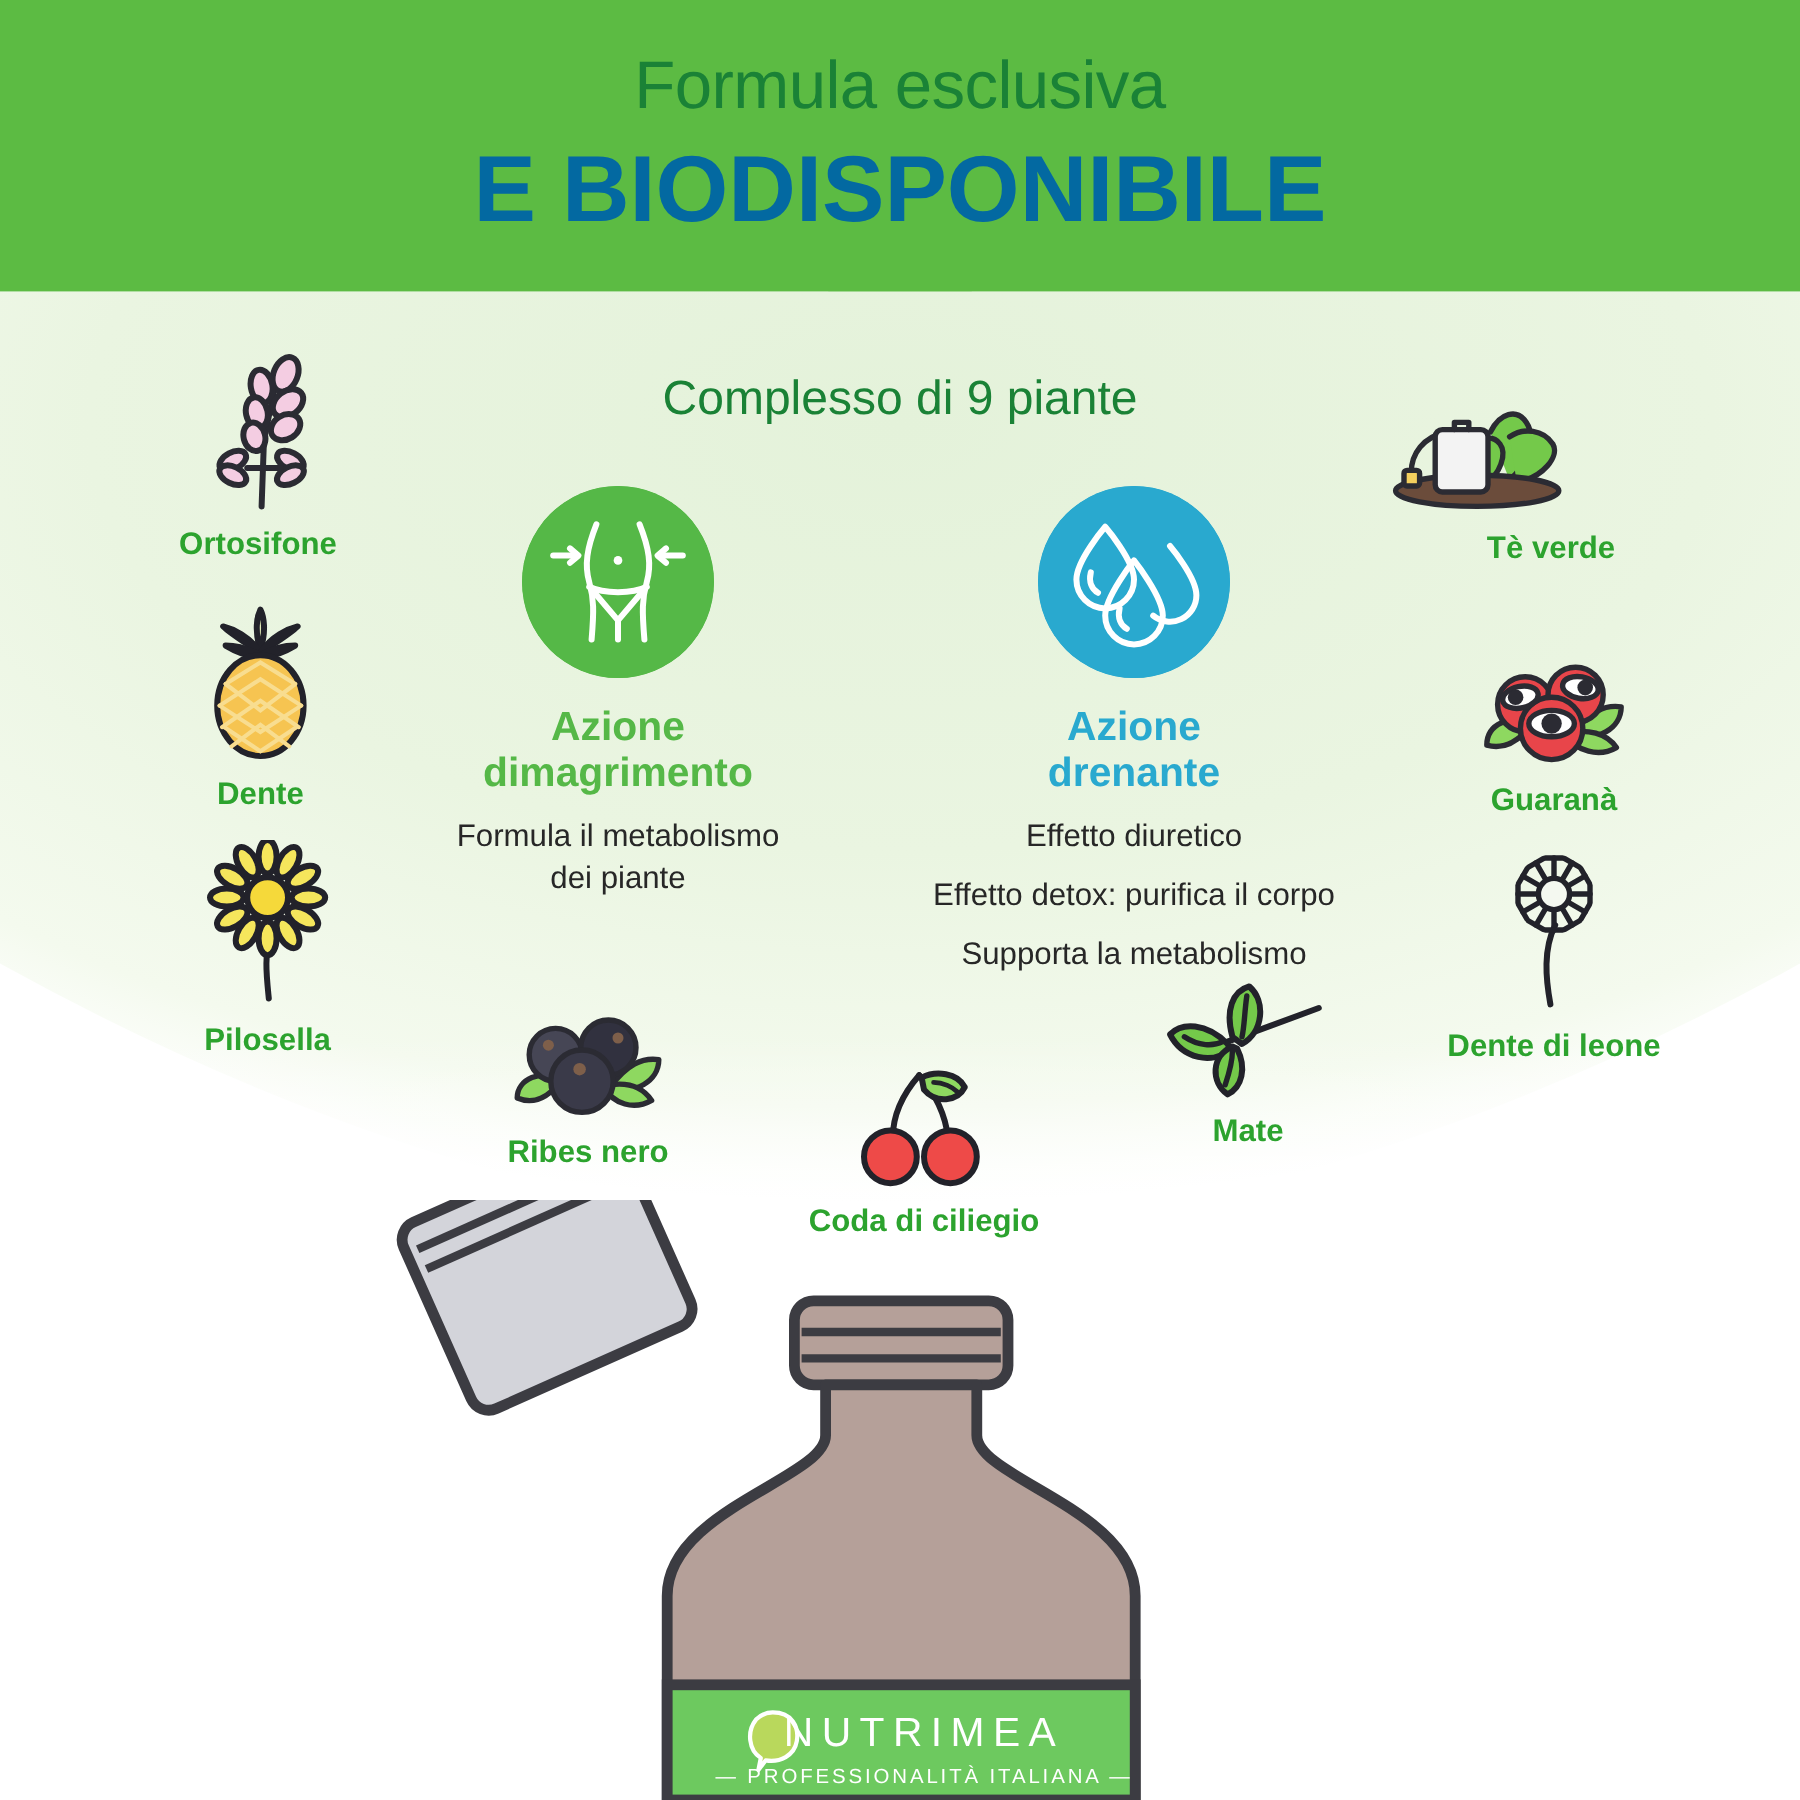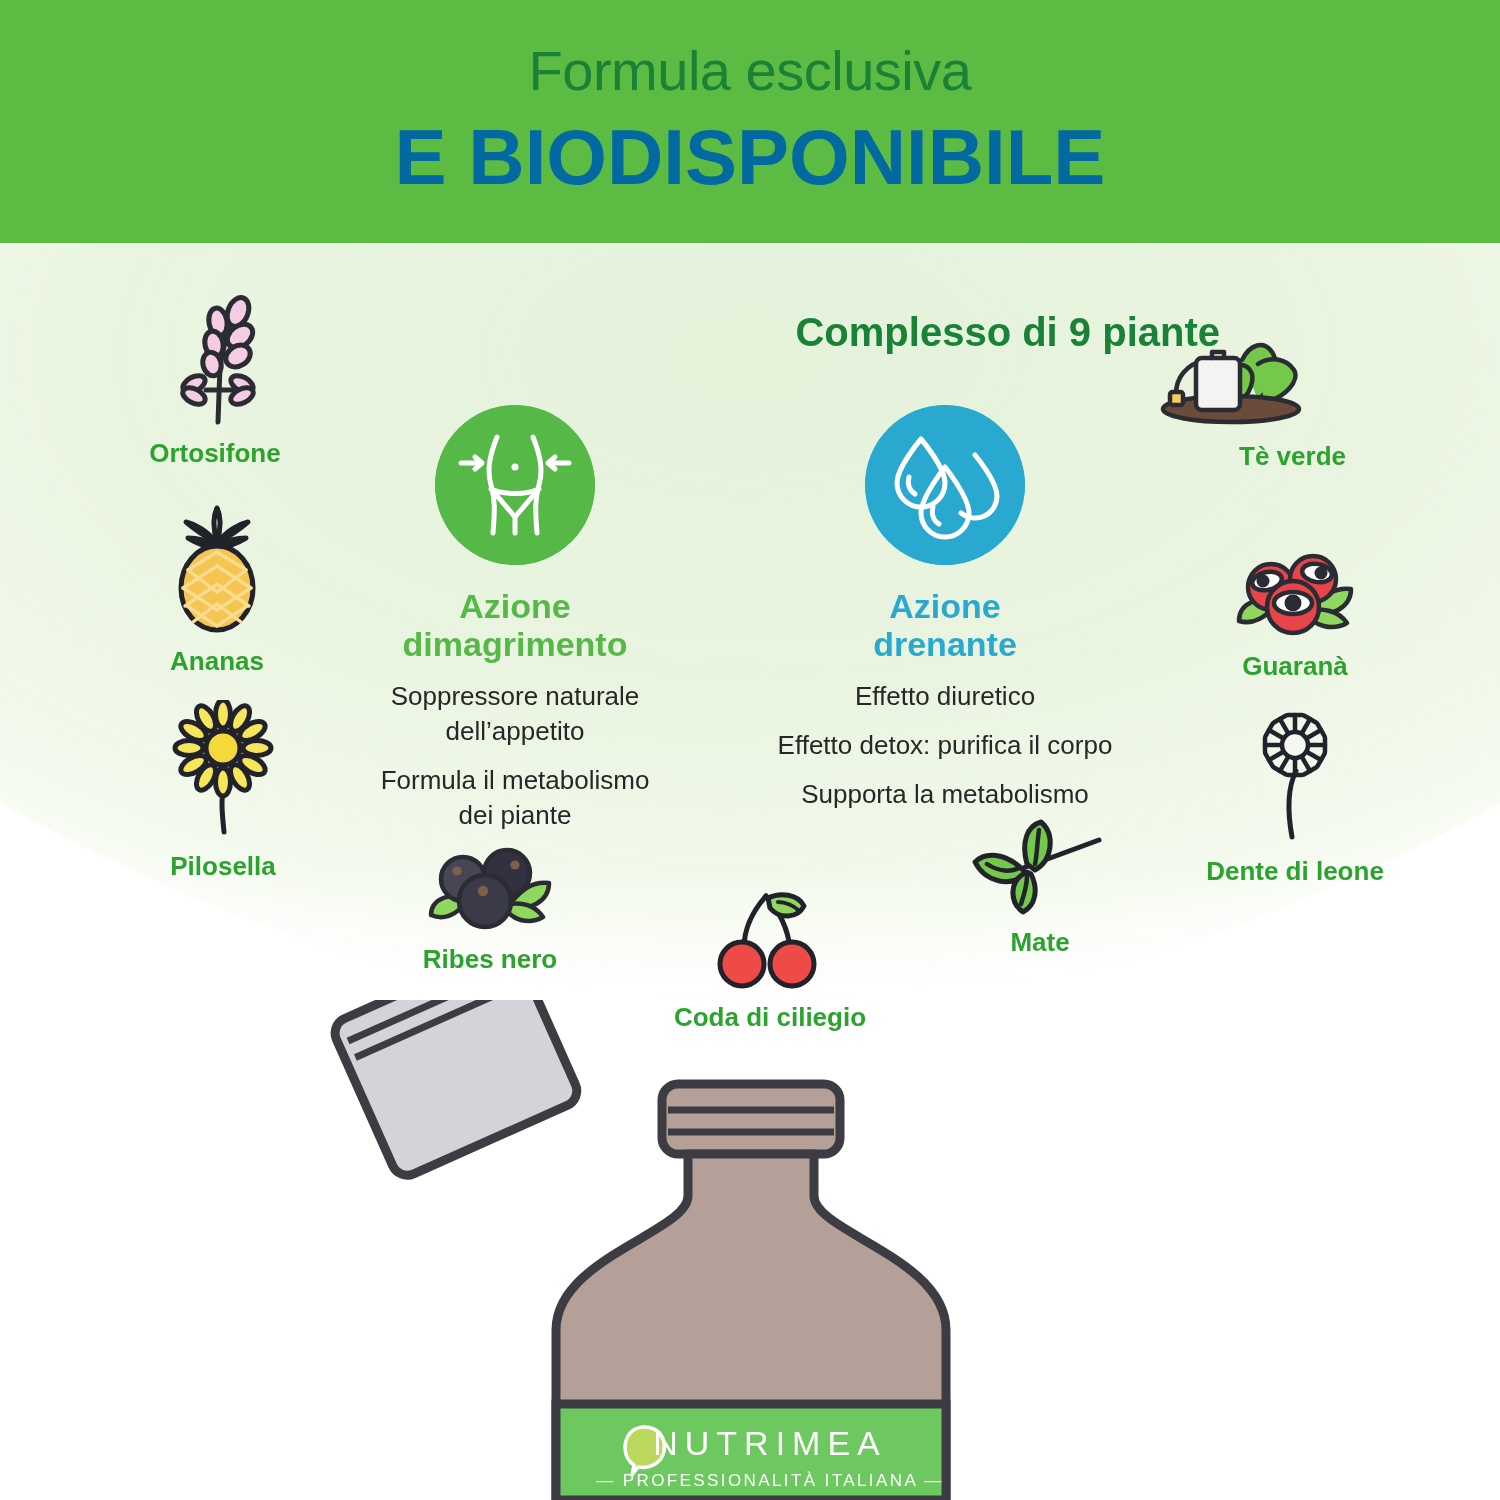--- a/index.html
+++ b/index.html
@@ -31,22 +31,22 @@
   }
 
   
   .greenfield{
     position:absolute;left:0;top:243px;width:1500px;height:820px;
     pointer-events:none;
   }
 
   
   .section-head{
-    position:absolute;left:280px;top:310px;width:940px;text-align:right;
-    color:#1a8236;font-size:40px;font-weight:bold;
+    position:absolute;left:280px;top:310px;width:940px;text-align:center;
+    color:#1a8236;font-size:40px;font-weight:normal;
   }
 
   
   .action{position:absolute;width:420px;text-align:center;}
   .action.slim{left:305px;top:405px;}
   .action.drain{left:735px;top:405px;}
   .action-circle{
     width:160px;height:160px;border-radius:50%;
     margin:0 auto;display:block;
   }
@@ -131,24 +131,20 @@
         <path d="M134,58 L114,58"></path>
           <path d="M120,52 L113,58 L120,64"></path>
       </g>
     </svg>
     <div class="action-title green">
       <span>Azione</span><br>
       <span>dimagrimento</span>
     </div>
     <div class="action-benefits">
       <div class="b">
-        <span>Soppressore naturale</span><br>
-        <span>dell’appetito</span>
-      </div>
-      <div class="b">
         <span>Formula il metabolismo</span><br>
         <span>dei piante</span>
       </div>
     </div>
   </div>
 
   <div class="action drain">
     <svg class="action-circle blue" viewBox="0 0 160 160">
       <circle cx="80" cy="80" r="80" fill="#29a9cf"></circle>
       <g fill="none" stroke="#ffffff" stroke-width="5" stroke-linecap="round" stroke-linejoin="round">
@@ -203,21 +199,21 @@
       <g stroke="#f8dd90" stroke-width="3.4" fill="none" stroke-linecap="round">
         <path d="M36,70 L65,52 L94,70"></path>
         <path d="M31,88 L65,66 L99,88"></path>
         <path d="M33,106 L65,84 L97,106"></path>
         <path d="M41,122 L65,104 L89,122"></path>
         <path d="M36,70 L65,92 L94,70"></path>
         <path d="M31,88 L65,110 L99,88"></path>
         <path d="M35,106 L65,126 L95,106"></path>
       </g>
     </svg>
-    <span class="plabel">Ananas</span>
+    <span class="plabel">Dente</span>
   </div>
 
   <div class="plant p-pilosella">
     <svg class="glyph" width="130" height="145" viewBox="0 0 130 145">
       <path d="M66,132 C64,112 62,96 68,78" fill="none" stroke="#22222a" stroke-width="5" stroke-linecap="round"></path>
       <g stroke="#22222a" stroke-width="5" stroke-linejoin="round">
         <g fill="#f5e65c">
           <ellipse cx="65" cy="14" rx="7.5" ry="14"></ellipse>
           <ellipse cx="65" cy="14" rx="7.5" ry="14" transform="rotate(30 65 48)"></ellipse>
           <ellipse cx="65" cy="14" rx="7.5" ry="14" transform="rotate(60 65 48)"></ellipse>

